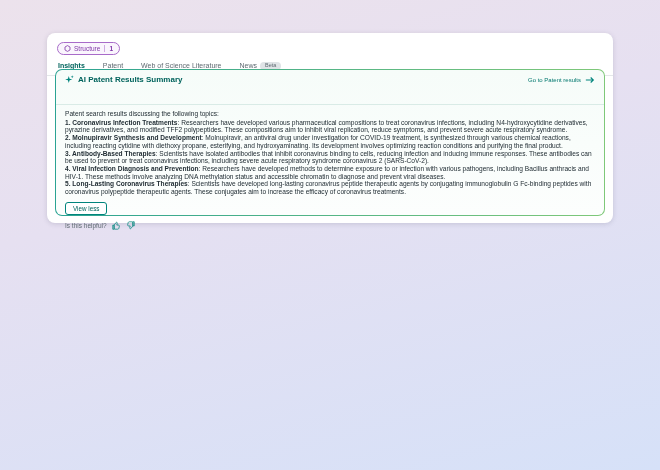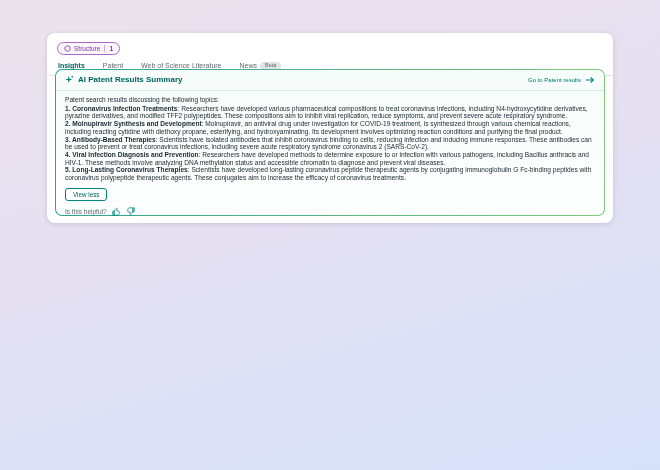--- a/index.html
+++ b/index.html
@@ -43,21 +43,21 @@
     background:linear-gradient(90deg,#2ba393,#7fc879);
     border-radius:7px; padding:1px;
   }
   .card {
     width:100%; height:100%; border-radius:6px;
     background:linear-gradient(180deg,#f6fcf9 0%,#fcfefd 100%);
     display:flex; flex-direction:column;
   }
   .card-header {
     display:flex; justify-content:space-between; align-items:center;
-    padding:5px 9px 6px; border-bottom:1px solid #d9ebe6;
+    padding:5px 9px 20px; border-bottom:1px solid #d9ebe6;
   }
   .card-title {
     display:flex; align-items:center; gap:4px;
     font-size:8px; font-weight:bold; color:#00635c;
   }
   .go-link {
     display:flex; align-items:center; gap:4px;
     font-size:6px; color:#00776e; cursor:pointer;
   }
   .card-body { padding:5px 9px 0; font-size:6.6px; line-height:7.7px; color:#222e35; }

